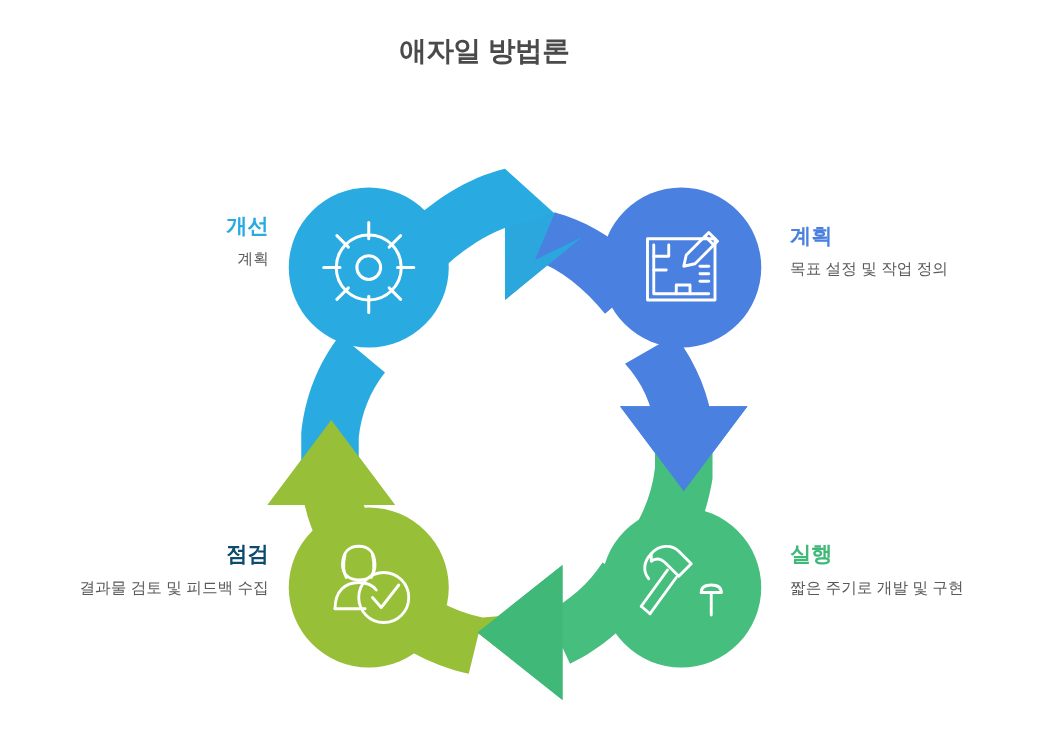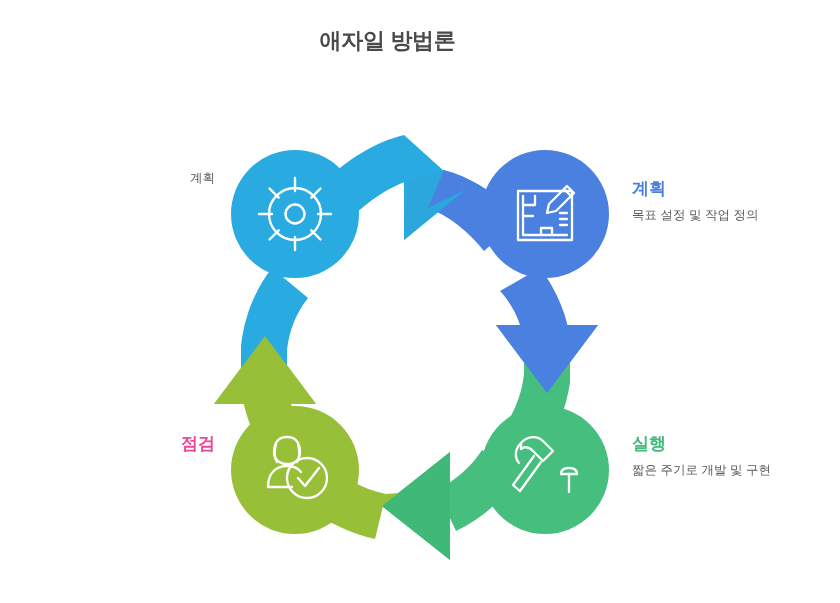--- a/index.html
+++ b/index.html
@@ -186,18 +186,20 @@
   <div class="stage-title" style="color: rgb(74, 128, 224);">계획</div>
   <div class="stage-desc">목표 설정 및 작업 정의</div>
 </div>
 
 <div class="stage-label side-right" id="label-exec">
   <div class="stage-title" style="color: rgb(63, 184, 120);">실행</div>
   <div class="stage-desc">짧은 주기로 개발 및 구현</div>
 </div>
 
 <div class="stage-label side-left" id="label-review">
-  <div class="stage-title" style="color: #ec4899;">점검</div>
+  <div class="stage-title" style="color: #0c4a6e;">점검</div>
+  <div class="stage-desc">결과물 검토 및 피드백 수집</div>
 </div>
 
 <div class="stage-label side-left" id="label-impr">
+  <div class="stage-title" style="color: rgb(41, 171, 226);">개선</div>
   <div class="stage-desc">계획</div>
 </div>
 
 </body></html>

